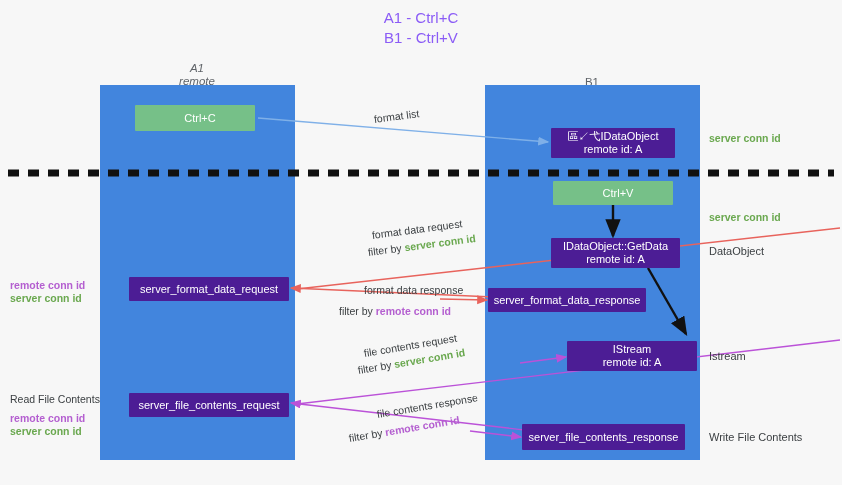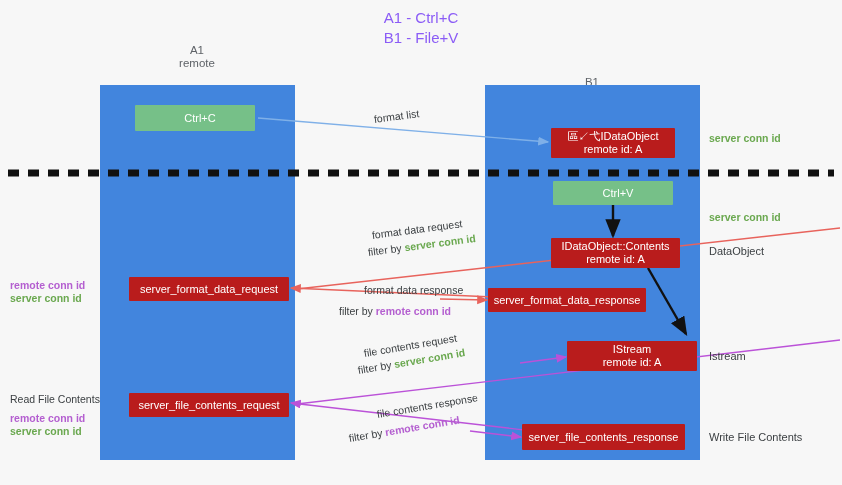--- a/index.html
+++ b/index.html
@@ -74,21 +74,21 @@
     align-items: center;
     justify-content: center;
     color: #ffffff;
     font-size: 11px;
     line-height: 13px;
     text-align: center;
     border-radius: 1px;
     padding: 2px 4px;
   }
   .node.green { background: #76c088; padding-left: 14px; }
-  .node.orange { background: #b91c1c; }
+  .node.orange { background: #4c1d95; }
   .node .l2 { display: block; }
 
   
   .lbl {
     position: absolute;
     font-size: 10.5px;
     line-height: 13px;
     color: #3c4043;
     white-space: nowrap;
   }
@@ -103,24 +103,24 @@
   .mix { position: absolute; font-size: 10.5px; line-height: 13px; white-space: nowrap; color:#3c4043;}
   .mix b { font-weight: bold; }
 </style>
 </head>
 <body>
 
 <div id="stage">
 
   <div class="title-block">
     <div>A1 - Ctrl+C</div>
-    <div>B1 - File+V</div>
-  </div>
-
-  <div class="col-header" style="left:117px; top:44px;">
+    <div>B1 - Ctrl+V</div>
+  </div>
+
+  <div class="col-header" style="left:117px; top:62px;font-style:italic;">
     <span class="h-main">A1</span>
     <span class="h-sub">remote</span>
   </div>
   <div class="col-header" style="left:512px; top:76px;">
     <span class="h-main">B1</span>
   </div>
 
   <div class="lane" id="lane-a1"></div>
   <div class="lane" id="lane-b1"></div>
 
@@ -170,21 +170,21 @@
   <div class="node orange" style="left:551px; top:128px; width:124px; height:30px;">
     <span>區↙⼷IDataObject</span>
     <span class="l2">remote id: A</span>
   </div>
 
   <div class="node green" style="left:553px; top:181px; width:120px; height:24px;">
     <span>Ctrl+V</span>
   </div>
 
   <div class="node orange" style="left:551px; top:238px; width:129px; height:30px;">
-    <span>IDataObject::Contents</span>
+    <span>IDataObject::GetData</span>
     <span class="l2">remote id: A</span>
   </div>
 
   <div class="node orange" style="left:129px; top:277px; width:160px; height:24px;">
     <span>server_format_data_request</span>
   </div>
 
   <div class="node orange" style="left:488px; top:288px; width:158px; height:24px;">
     <span>server_format_data_response</span>
   </div>

